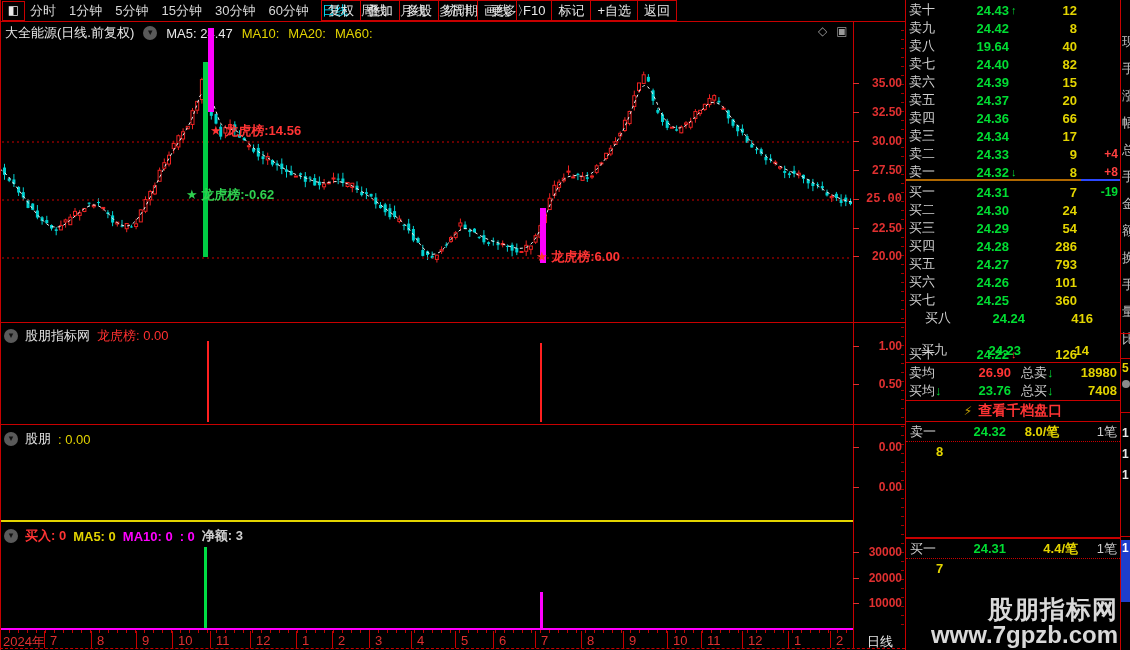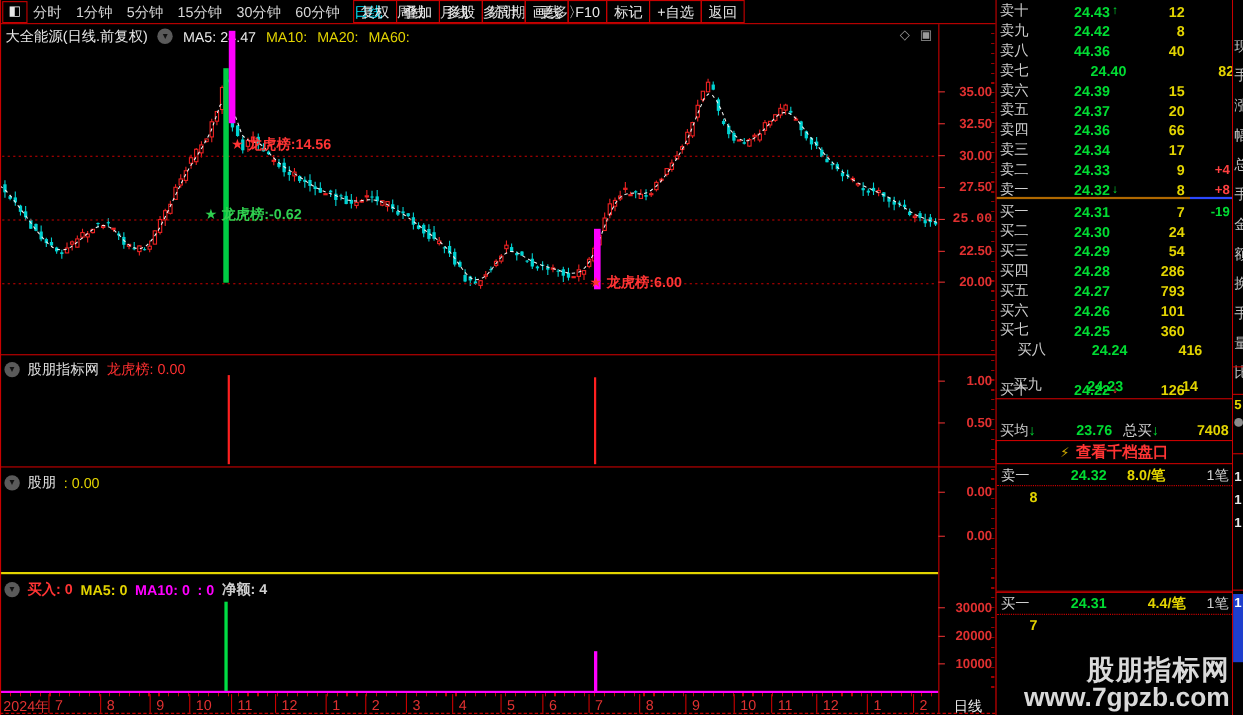--- a/index.html
+++ b/index.html
@@ -513,21 +513,21 @@
     <span style="color:#e3d400">: 0.00</span>
   </div>
 
   <div class="abs" style="left:0;top:520px;width:853px;height:2px;background:#e3d400;"></div>
   <div class="phead" id="p3-head" style="left:4px;top:527px;">
     <span class="ci">▾</span>
   <span style="color: rgb(255, 52, 52); font-weight: bold;">买入: 0</span>
       <span style="color: rgb(227, 212, 0); font-weight: bold;">MA5: 0</span>
       <span style="color: rgb(255, 0, 255); font-weight: bold;">MA10: 0</span>
       <span style="color: rgb(255, 0, 255); font-weight: bold;">: 0</span>
-      <span style="color: rgb(207, 207, 207); font-weight: bold;">净额: 4</span>
+      <span style="color: rgb(207, 207, 207); font-weight: bold;">净额: 3</span>
     </div>
   <div id="p3-spikes">
       <div class="spike" style="left: 204px; top: 547px; width: 3px; height: 83px; background: rgb(0, 221, 68);"></div>
       <div class="spike" style="left: 540px; top: 592px; width: 3px; height: 38px; background: rgb(255, 0, 255);"></div>
     </div>
   <div class="abs" id="p3-zero" style="left: 0px; top: 628px; width: 853px; height: 2px; background: rgb(255, 0, 255);"></div>
 
   <div class="monticks"></div>
   <div id="months">
       <div class="xmon" style="left: 3px;">2024年</div>
@@ -619,26 +619,26 @@
       </div>
       <div class="orow" style="top: 19px;">
         <span class="olabel">卖九</span>
         <span class="oprice">24.42</span>
         <span class="oarr"></span>
         <span class="ovol">8</span>
         <span class="odelta"></span>
       </div>
       <div class="orow" style="top: 37px;">
         <span class="olabel">卖八</span>
-        <span class="oprice">44.36</span>
+        <span class="oprice">19.64</span>
         <span class="oarr"></span>
         <span class="ovol">40</span>
         <span class="odelta"></span>
       </div>
-      <div class="orow" style="top: 55px; gap: 15px;">
+      <div class="orow" style="top: 55px;">
         <span class="olabel">卖七</span>
         <span class="oprice">24.40</span>
         <span class="oarr"></span>
         <span class="ovol">82</span>
         <span class="odelta"></span>
       </div>
       <div class="orow" style="top: 73px;">
         <span class="olabel">卖六</span>
         <span class="oprice">24.39</span>
         <span class="oarr"></span>
@@ -749,20 +749,28 @@
       <div class="orow" style="top: 345px;">
         <span class="olabel">买十</span>
         <span class="oprice">24.22</span>
         <span class="oarr" style="color: rgb(255, 52, 52);">↓</span>
         <span class="ovol">126</span>
         <span class="odelta"></span>
       </div>
     </div>
 
   <div class="hline" style="left:905px;top:362px;width:215px;"></div>
+  <div class="srow" style="top:363px;">
+    <span class="sl">卖均</span>
+    <span style="text-align:right;color:#ff3434;">26.90</span>
+    <span class="sl" style="padding-left:10px;">
+      <span>总卖</span><span style="color:#00dd33">↓</span>
+    </span>
+    <span style="text-align:right;color:#e3d400;padding-right:3px;">18980</span>
+  </div>
   <div class="srow" style="top:381px;">
     <span class="sl">
       <span>买均</span><span style="color:#00dd33">↓</span>
     </span>
     <span style="text-align:right;color:#00dd33;">23.76</span>
     <span class="sl" style="padding-left:10px;">
       <span>总买</span><span style="color:#00dd33">↓</span>
     </span>
     <span style="text-align:right;color:#e3d400;padding-right:3px;">7408</span>
   </div>

